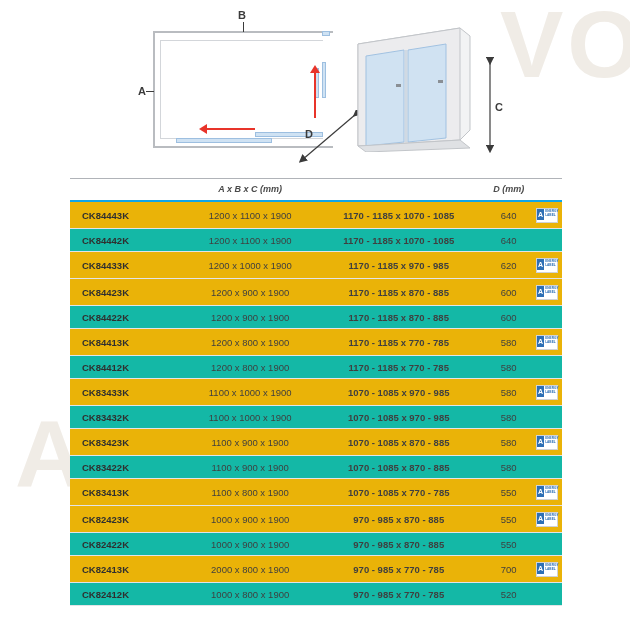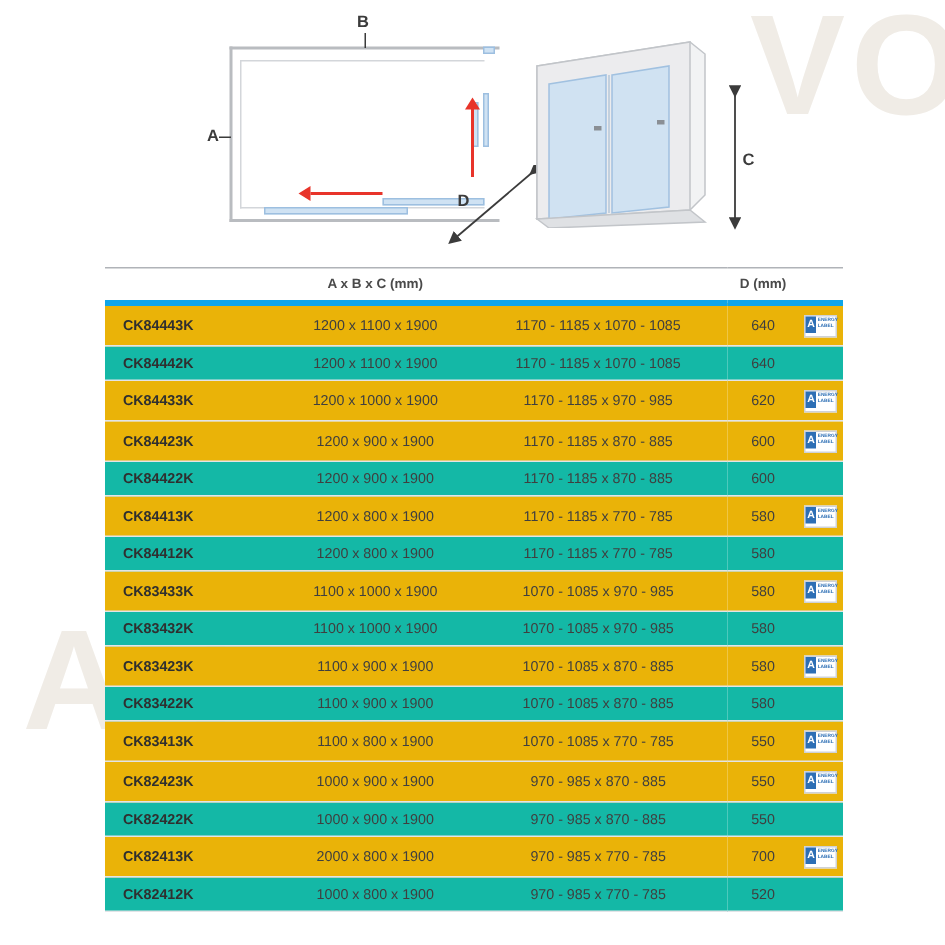--- a/index.html
+++ b/index.html
@@ -162,40 +162,41 @@
     border-collapse: collapse;
     width: 492px;
     font-size: 9.5px;
   }
   thead th {
     font-size: 9px;
     font-weight: 700;
     color: #4a4a4a;
     padding: 5px 0 6px 0;
     border-top: 1.5px solid #b0b3b8;
-    border-bottom: 4px solid #0ea5e9;
+    border-bottom: 2px solid #0ea5e9;
     text-align: center;
+    font-style: italic;
   }
   tbody td {
     padding: 5.5px 0;
     border-bottom: 1px solid #e2e4e7;
     text-align: center;
     color: #3f3f3f;
   }
   tbody tr.odd td { background: #eab308; }
   tbody tr.even td { background: #14b8a6; }
   td.code {
     font-weight: 700;
     text-align: left;
     padding-left: 12px;
     color: #2f2f2f;
     width: 108px;
   }
   td.abc { width: 128px; }
-  td.dims { width: 178px; }
+  td.dims { width: 178px; font-weight: bold; }
   td.d { width: 48px; }
   td.icon { width: 30px; }
 
   .badge {
     display: inline-block;
     width: 20px;
     height: 13px;
     background: #ffffff;
     border: 1px solid #cfd2d6;
     position: relative;

